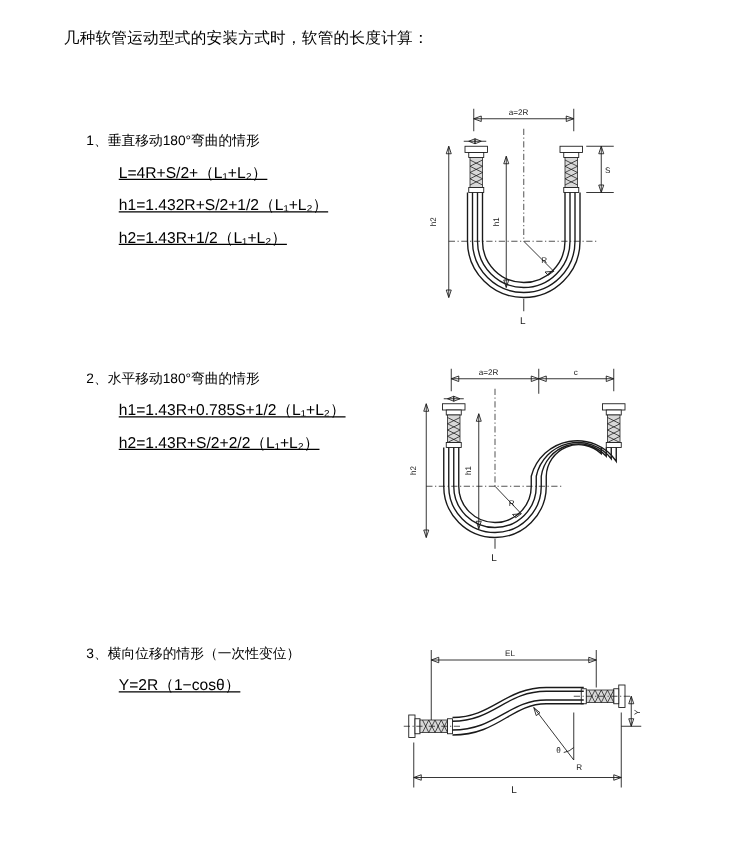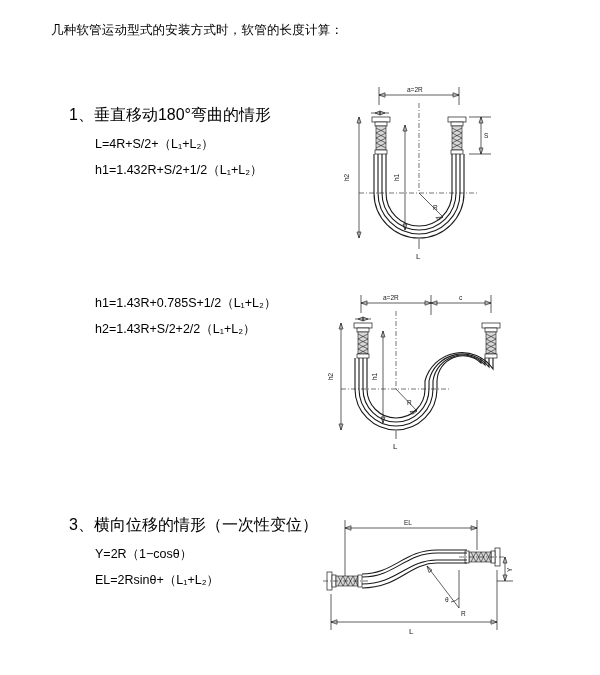--- a/index.html
+++ b/index.html
@@ -38,29 +38,30 @@
   .sec2 { top: 295px; }
   .sec3 { top: 515px; }
 
   .text-col {
     position: absolute;
     left: 50px;
     top: 0;
     width: 260px;
   }
   .sec-title {
-    font-size: 16px;
+    font-size: 11px;
     white-space: nowrap;
     margin-bottom: 10px;
   }
   .formula {
     font-size: 12.5px;
     margin-left: 26px;
     margin-bottom: 9px;
     white-space: nowrap;
+    text-decoration: underline;
   }
   .fig {
     position: absolute;
     top: 0;
   }
   .fig1 { left: 300px; top: -32px; }
   .fig2 { left: 300px; top: -10px; }
   .fig3 { left: 290px; top: -5px; }
   svg { display: block; }
   .ln { stroke: #1a1a1a; fill: none; }
@@ -78,20 +79,21 @@
 
 <div class="page">
 
   <div class="heading">几种软管运动型式的安装方式时，软管的长度计算：</div>
 
   <div class="section sec1">
     <div class="text-col">
       <div class="sec-title">1、垂直移动180°弯曲的情形</div>
       <div class="formula">L=4R+S/2+（L₁+L₂）</div>
       <div class="formula">h1=1.432R+S/2+1/2（L₁+L₂）</div>
+      <div class="formula">h2=1.43R+1/2（L₁+L₂）</div>
     </div>
 
     <div class="fig fig1">
       <svg width="190" height="210" viewBox="0 0 190 210">
 
         <line class="ln thin" x1="60" y1="22" x2="140" y2="22"></line>
         <path class="ln thin" d="M60 22 l6 -2.2 v4.4 z" fill="#1a1a1a"></path>
         <path class="ln thin" d="M140 22 l-6 -2.2 v4.4 z" fill="#1a1a1a"></path>
         <line class="ln thin" x1="60" y1="14" x2="60" y2="32"></line>
         <line class="ln thin" x1="140" y1="14" x2="140" y2="32"></line>
@@ -162,20 +164,21 @@
         <text class="lbl" x="80" y="108" transform="rotate(-90 80 108)">h1</text>
 
         <line class="ln thin" x1="100" y1="166" x2="100" y2="176"></line>
         <text class="lbl-b" x="97" y="186">L</text>
       </svg>
     </div>
   </div>
 
   <div class="section sec2">
     <div class="text-col">
+      <div class="sec-title">2、水平移动180°弯曲的情形</div>
       <div class="formula">h1=1.43R+0.785S+1/2（L₁+L₂）</div>
       <div class="formula">h2=1.43R+S/2+2/2（L₁+L₂）</div>
     </div>
 
     <div class="fig fig2">
       <svg width="200" height="180" viewBox="0 0 200 180">
 
         <line class="ln thin" x1="42" y1="18" x2="112" y2="18"></line>
         <path class="ln thin" d="M42 18 l6 -2.2 v4.4 z" fill="#1a1a1a"></path>
         <path class="ln thin" d="M112 18 l-6 -2.2 v4.4 z" fill="#1a1a1a"></path>
@@ -248,21 +251,20 @@
         <line class="ln thin" x1="77" y1="146" x2="77" y2="154"></line>
         <text class="lbl-b" x="74" y="164">L</text>
       </svg>
     </div>
   </div>
 
   <div class="section sec3">
     <div class="text-col">
       <div class="sec-title">3、横向位移的情形（一次性变位）</div>
       <div class="formula">Y=2R（1−cosθ）</div>
-      <div class="formula">EL=2Rsinθ+（L₁+L₂）</div>
     </div>
 
     <div class="fig fig3">
       <svg width="210" height="130" viewBox="0 0 210 130">
 
         <line class="ln thin" x1="36" y1="18" x2="168" y2="18"></line>
         <path class="ln thin" d="M36 18 l6 -2.2 v4.4 z" fill="#1a1a1a"></path>
         <path class="ln thin" d="M168 18 l-6 -2.2 v4.4 z" fill="#1a1a1a"></path>
         <line class="ln thin" x1="36" y1="10" x2="36" y2="68"></line>
         <line class="ln thin" x1="168" y1="10" x2="168" y2="40"></line>

